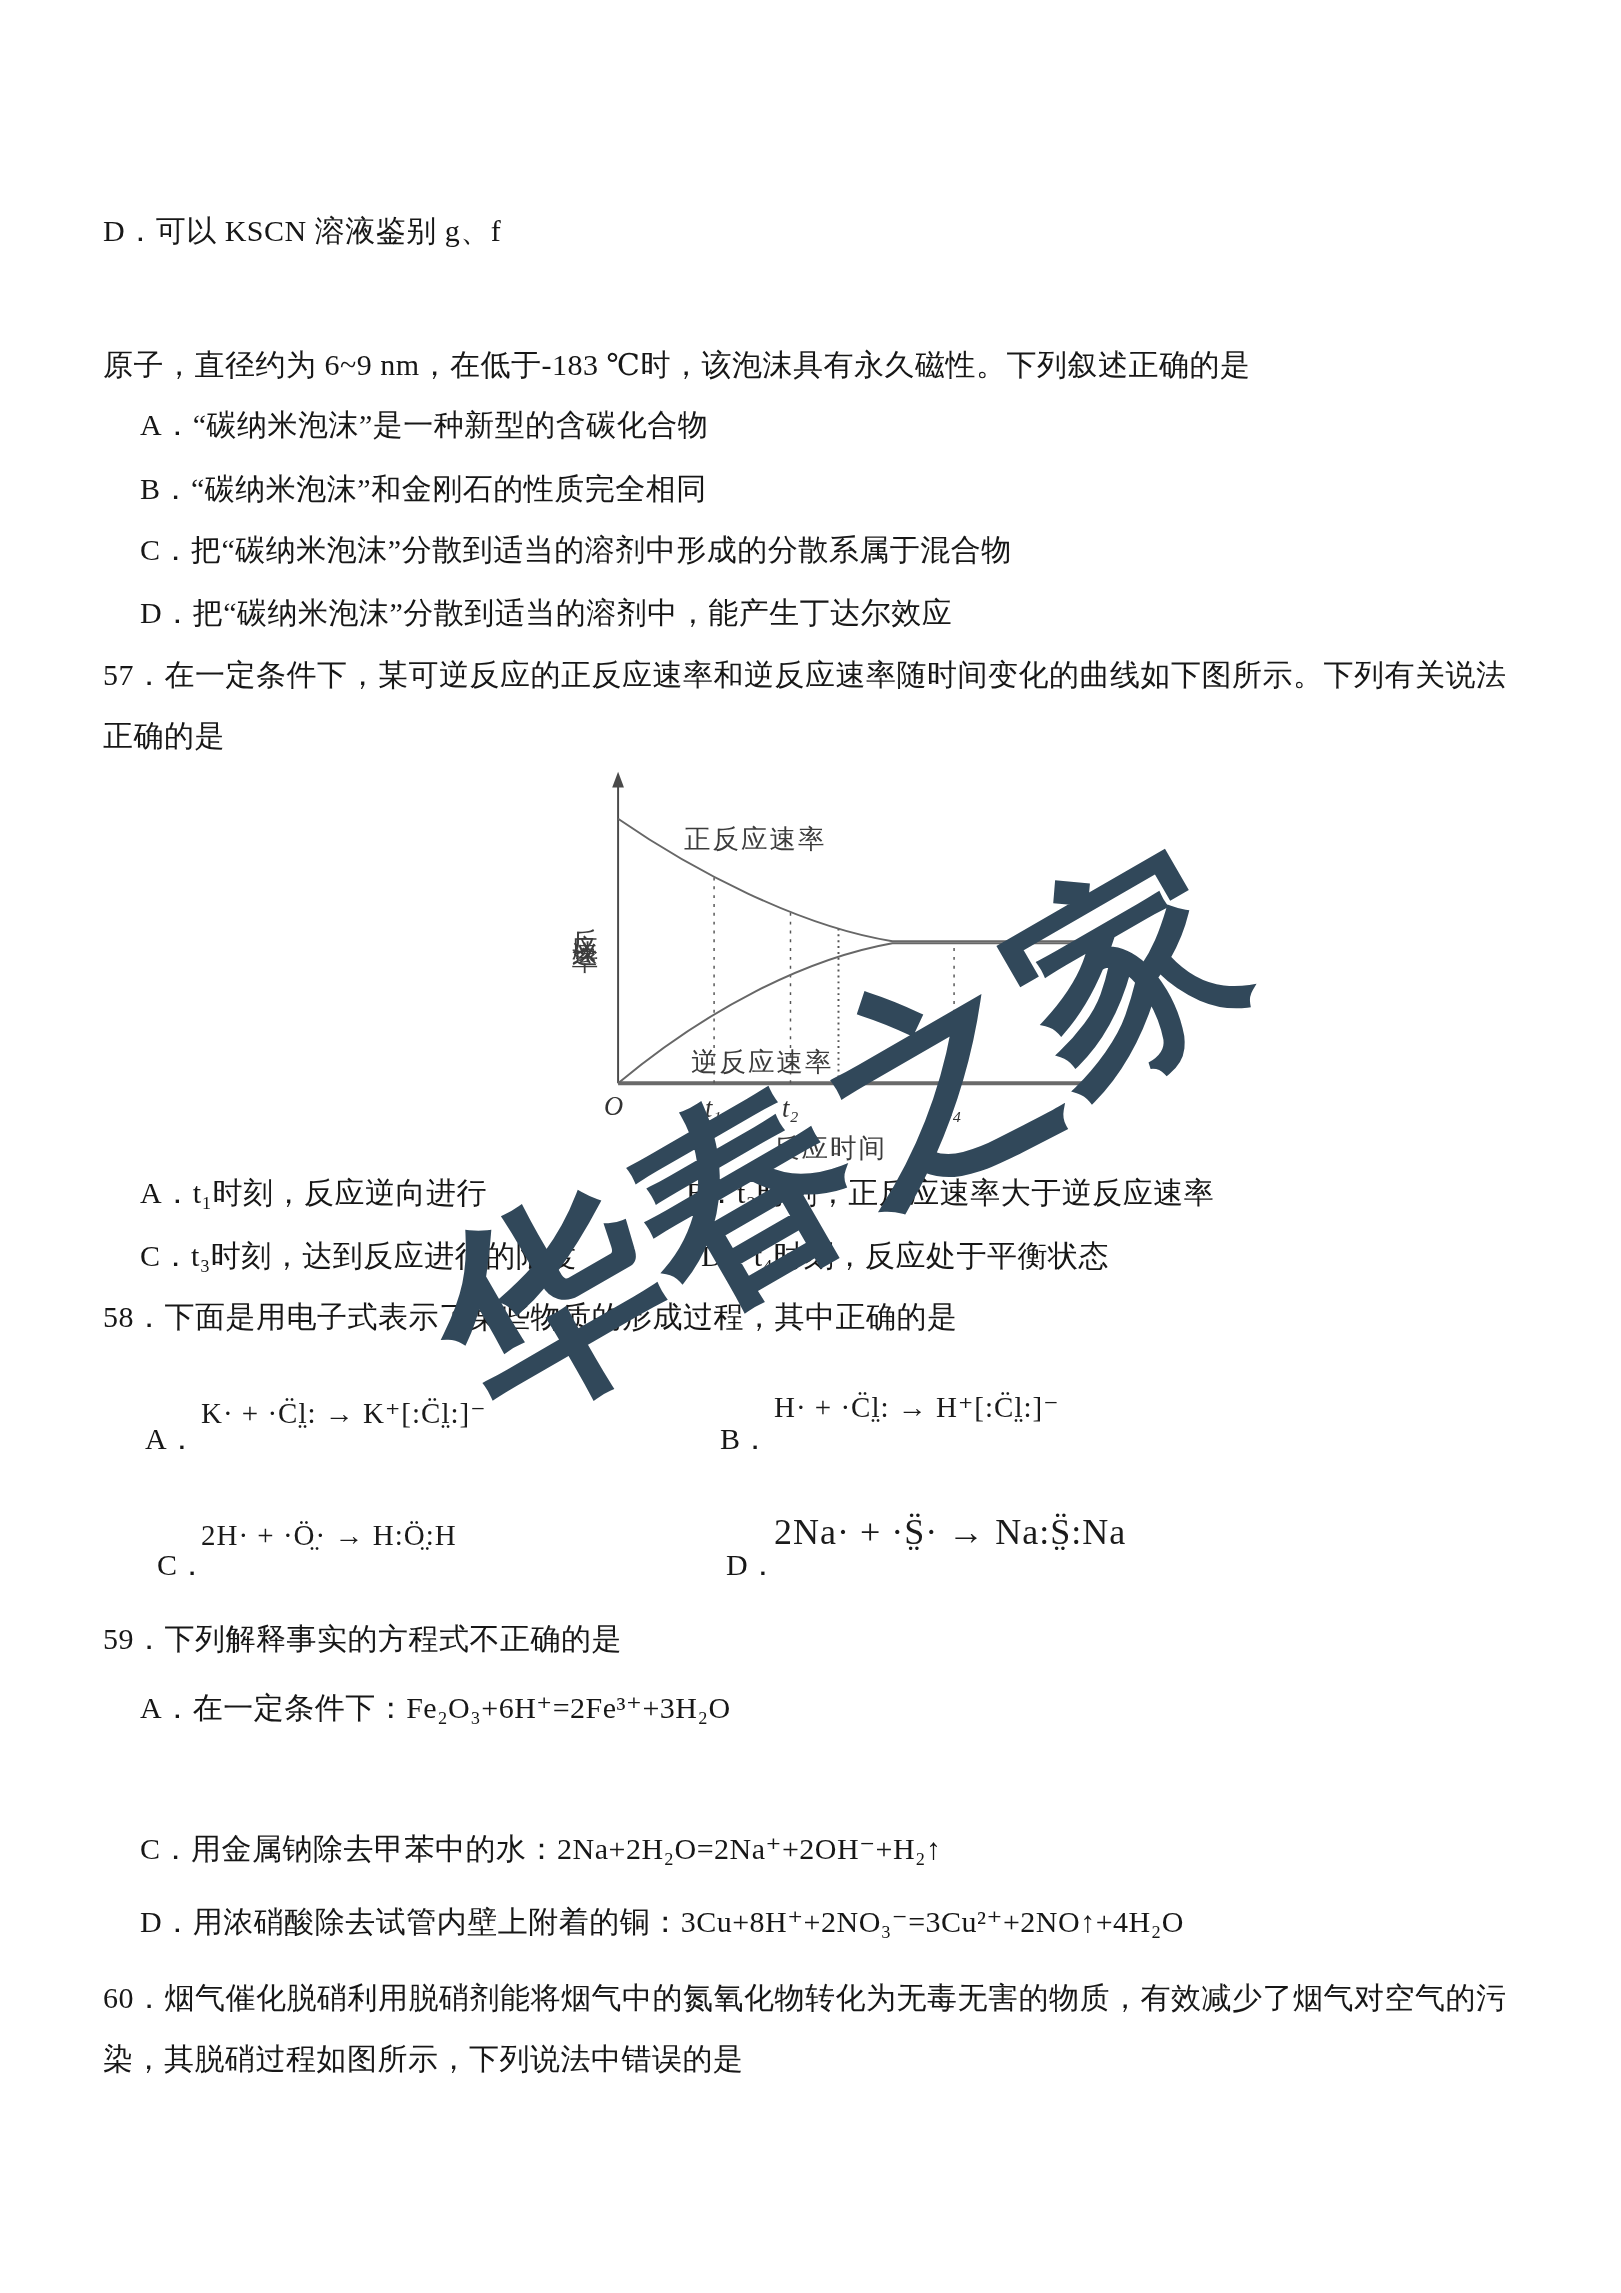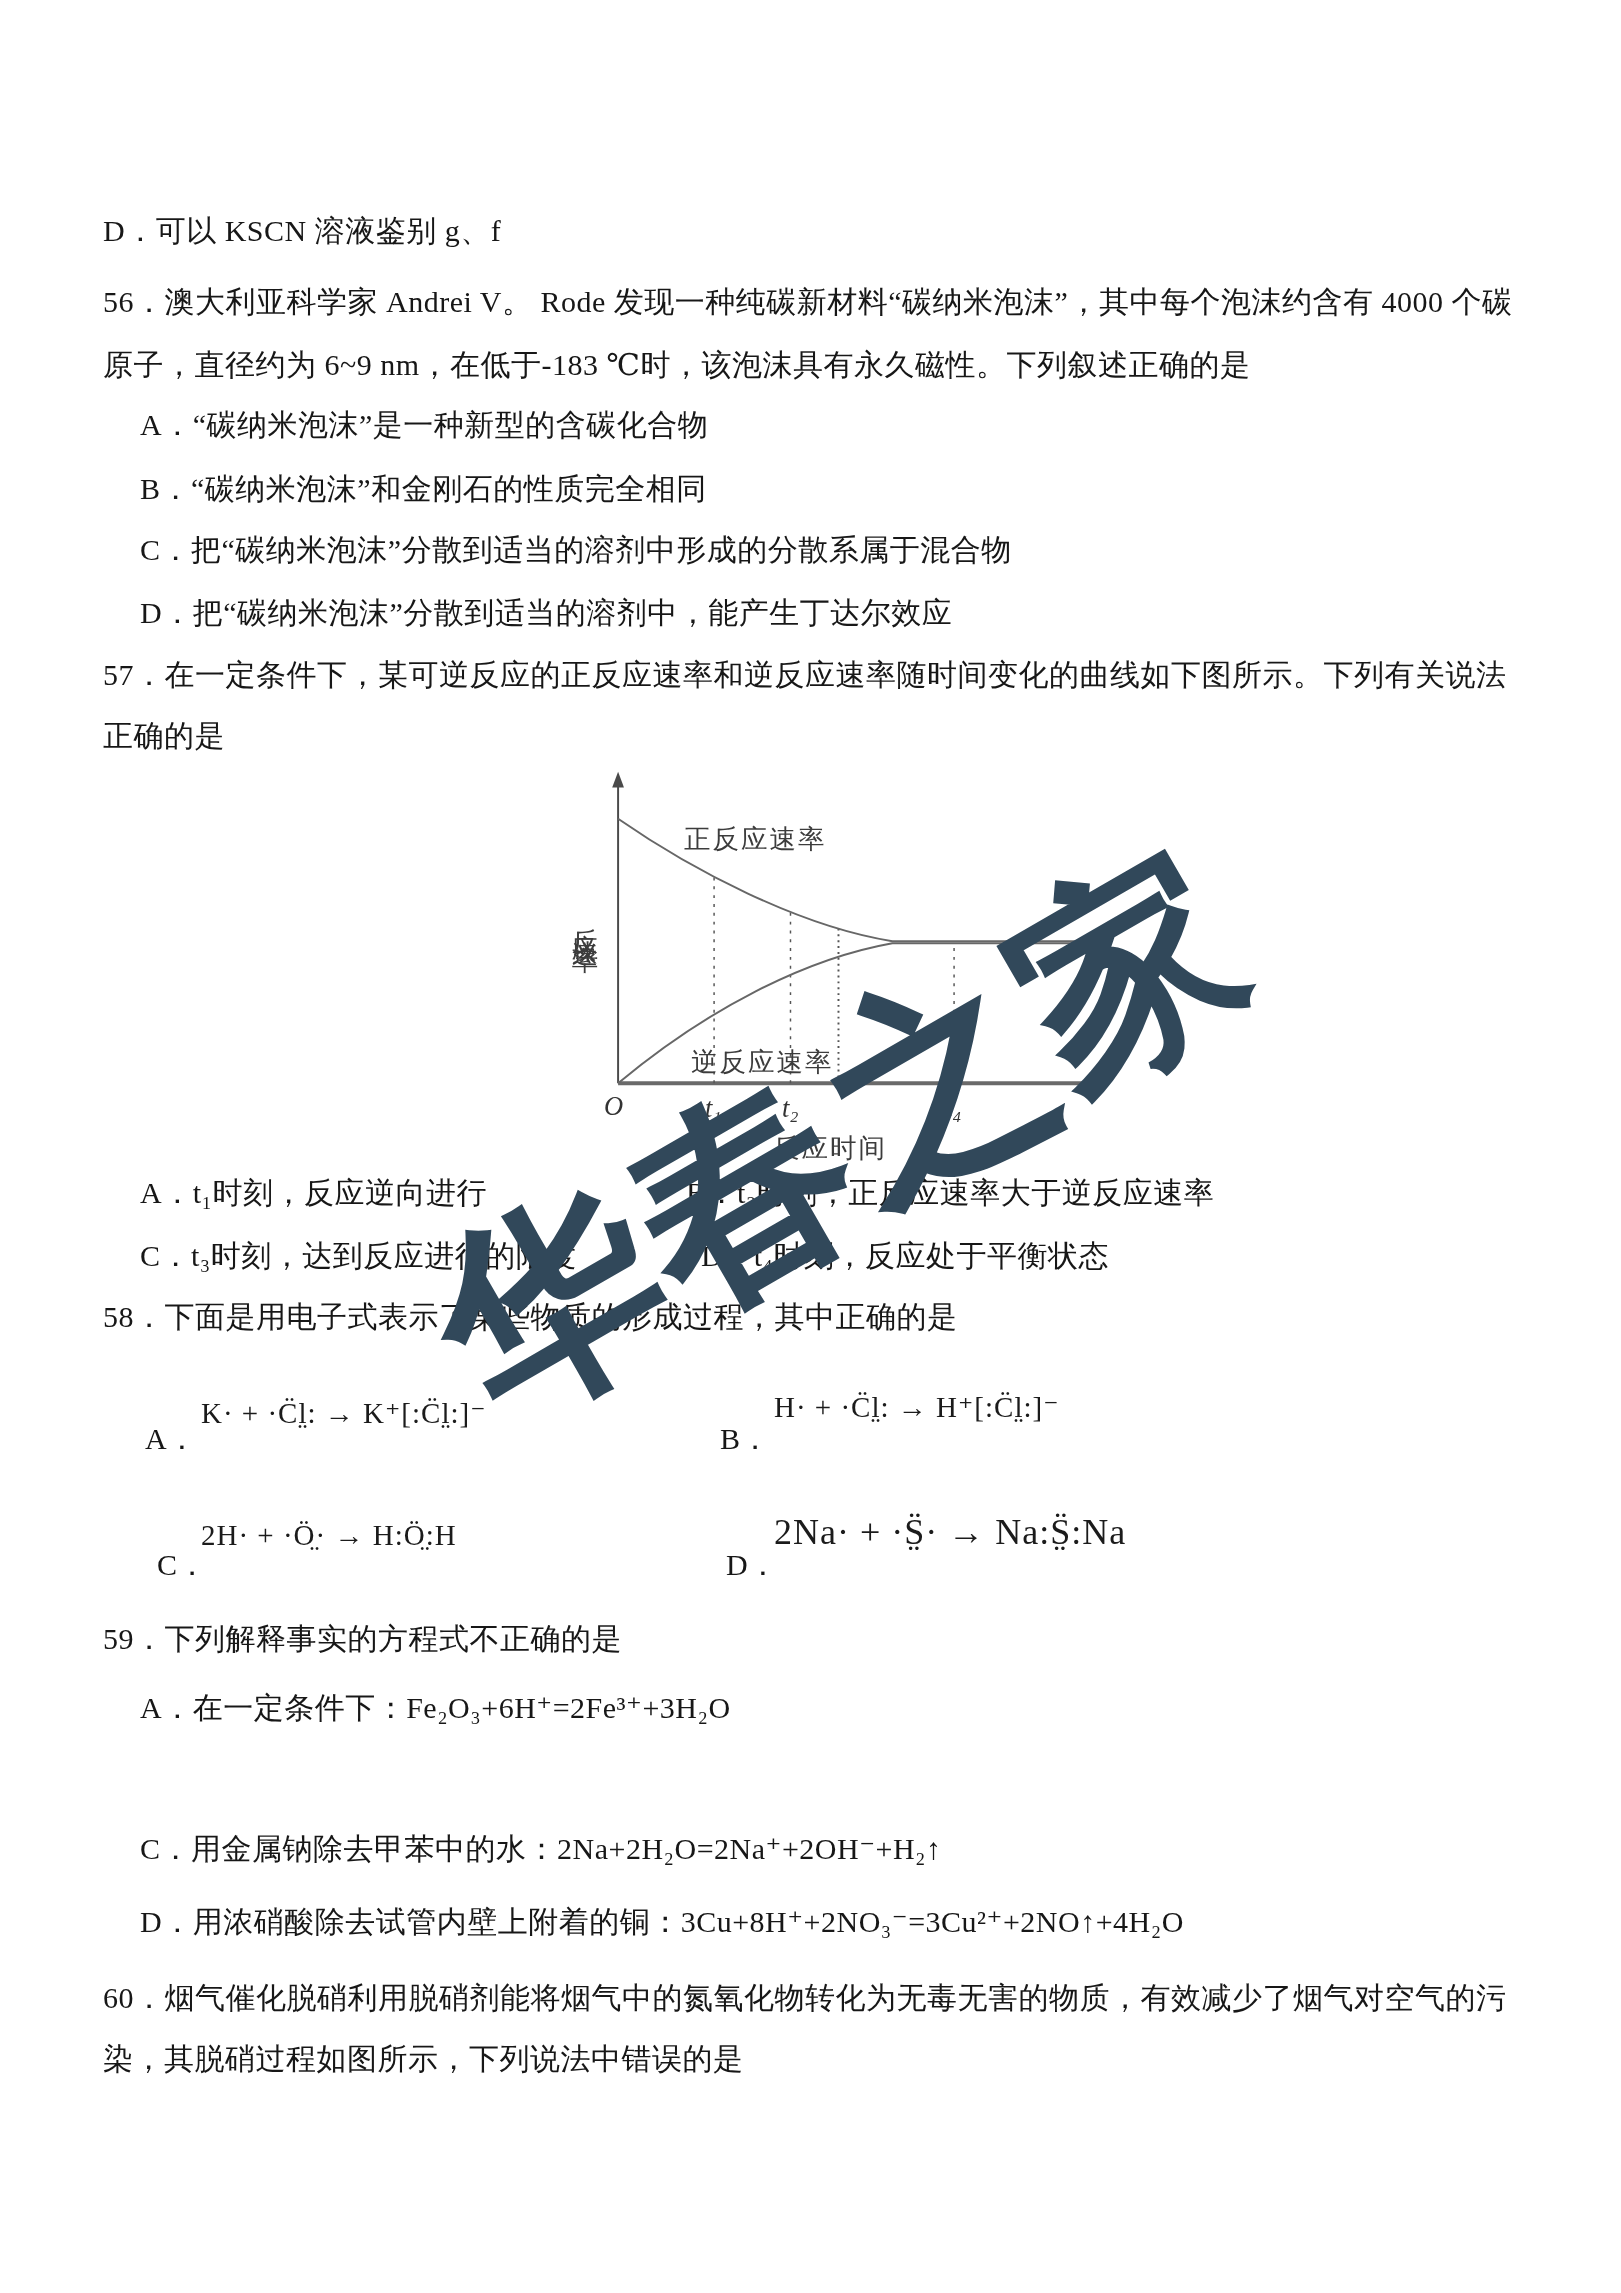--- a/index.html
+++ b/index.html
@@ -28,21 +28,20 @@
     font-family:"Liberation Sans","DejaVu Sans",sans-serif;letter-spacing:3.9px;
   }
 </style>
 </head>
 <body>
 
 <div class="page">
 
   <div class="tl num" style="top:211px">D．可以 KSCN 溶液鉴别 g、f</div>
 
-  <div class="tl num" style="top:282px">56．澳大利亚科学家 Andrei V。 Rode 发现一种纯碳新材料“碳纳米泡沫”，其中每个泡沫约含有 4000 个碳</div>
   <div class="tl num" style="top:345px">原子，直径约为 6~9 nm，在低于-183 ℃时，该泡沫具有永久磁性。下列叙述正确的是</div>
   <div class="tl opt" style="top:405px">A．“碳纳米泡沫”是一种新型的含碳化合物</div>
   <div class="tl opt" style="top:530px">C．把“碳纳米泡沫”分散到适当的溶剂中形成的分散系属于混合物</div>
   <div class="tl opt" style="top:469px">B．“碳纳米泡沫”和金刚石的性质完全相同</div>
   <div class="tl opt" style="top:593px">D．把“碳纳米泡沫”分散到适当的溶剂中，能产生丁达尔效应</div>
 
   <div class="tl num" style="top:655px">57．在一定条件下，某可逆反应的正反应速率和逆反应速率随时间变化的曲线如下图所示。下列有关说法</div>
   <div class="tl num" style="top:716px">正确的是</div>
 
   <div class="chart">

